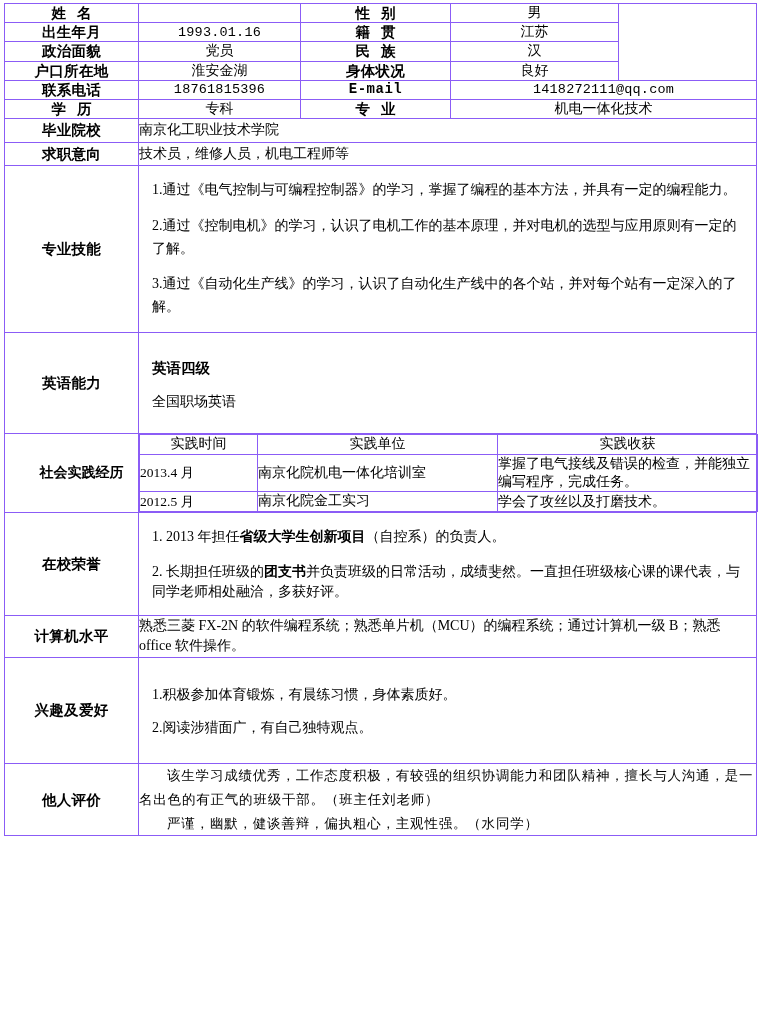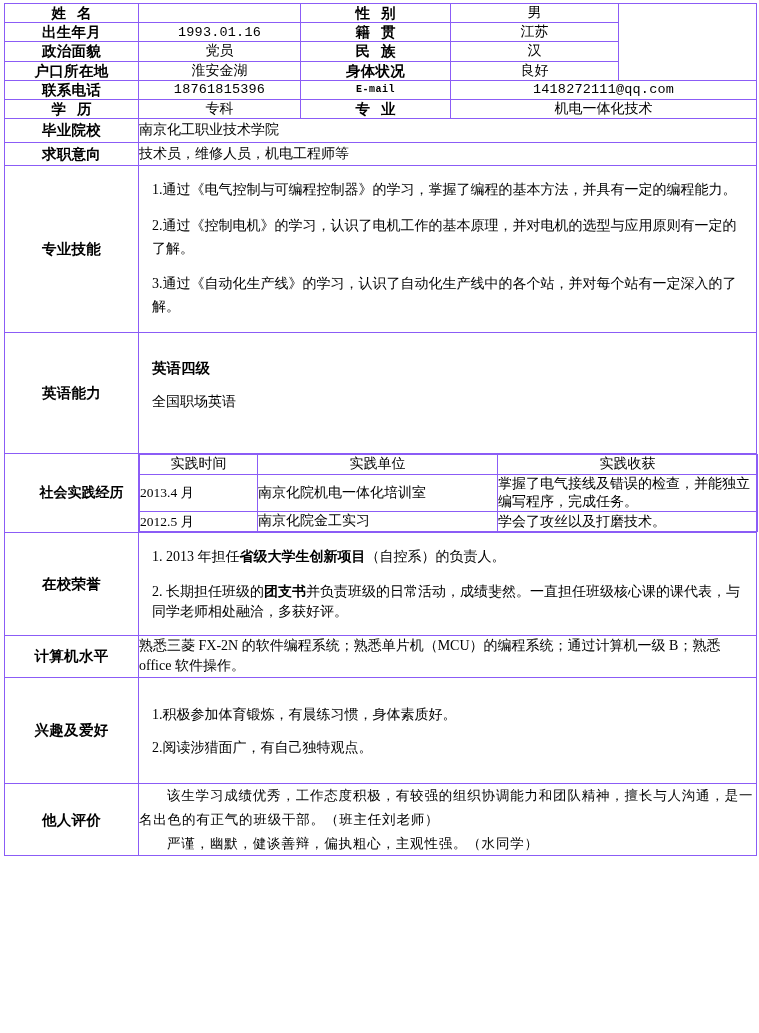--- a/index.html
+++ b/index.html
@@ -40,21 +40,21 @@
     padding: 4px 2px;
   }
   
   .label.spread {
     letter-spacing: 11px;
     text-indent: 11px;
   }
   .label.mono {
     font-family: "Liberation Mono", "DejaVu Sans Mono", monospace;
     letter-spacing: 0.5px;
-    font-size: 10px;
+    font-size: 14px;
   }
 
   
   .value {
     text-align: center;
     font-size: 14px;
     font-family: "Liberation Serif", "DejaVu Serif", serif;
     padding: 4px 4px;
     line-height: 1.3;
   }
@@ -211,21 +211,21 @@
     <td class="label">专业技能</td>
     <td class="body-text" colspan="4">
       <p>1.通过《电气控制与可编程控制器》的学习，掌握了编程的基本方法，并具有一定的编程能力。</p>
       <p>2.通过《控制电机》的学习，认识了电机工作的基本原理，并对电机的选型与应用原则有一定的了解。</p>
       <p>3.通过《自动化生产线》的学习，认识了自动化生产线中的各个站，并对每个站有一定深入的了解。</p>
     </td>
   </tr>
 
   <tr>
     <td class="label">英语能力</td>
-    <td class="body-text tight" colspan="4" style="padding-top:12px;padding-bottom:28px;">
+    <td class="body-text tight" colspan="4" style="padding-top:12px;padding-bottom:8px;">
       <p style="font-weight:bold;font-family:'Liberation Sans','DejaVu Sans',sans-serif;font-size:14.5px;">英语四级</p>
       <p>全国职场英语</p>
     </td>
   </tr>
 
   <tr>
     <td class="label" style="letter-spacing:0;font-size:14px;padding-left:20px;">社会实践经历</td>
     <td class="no-pad" colspan="4">
       <table class="nested">
         <colgroup>

